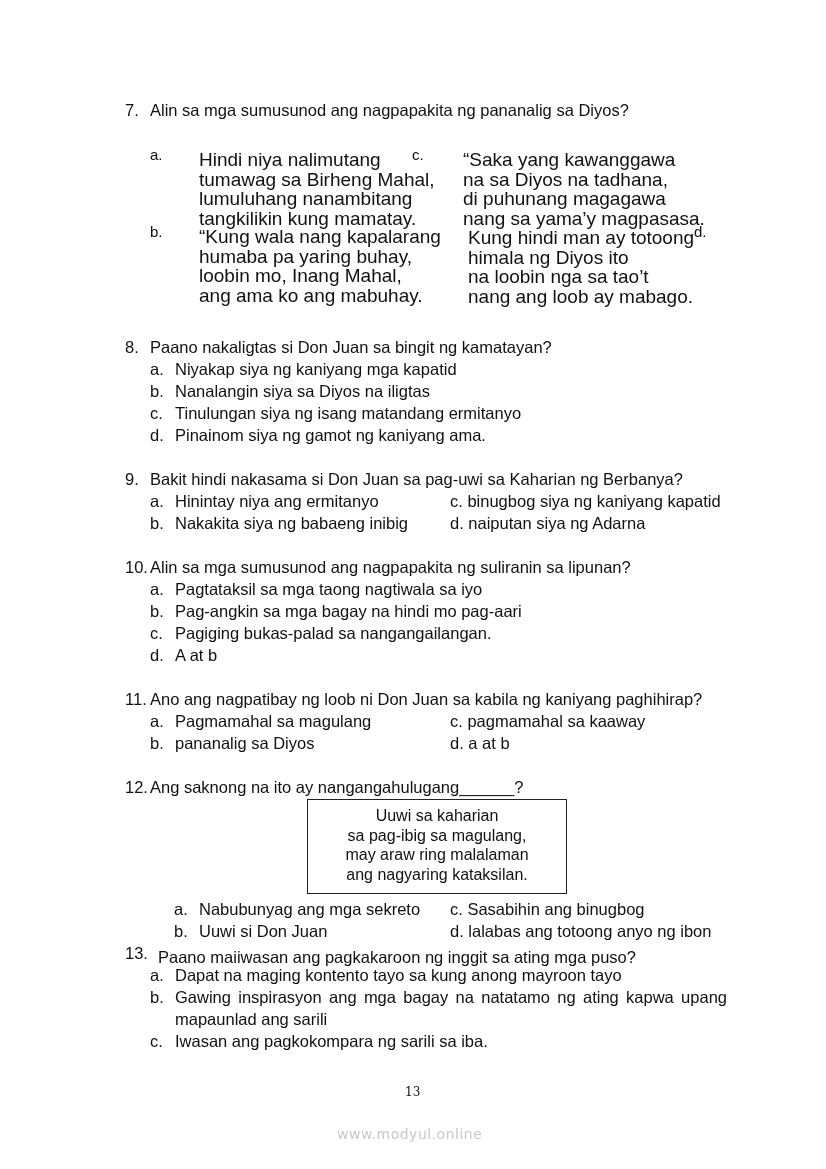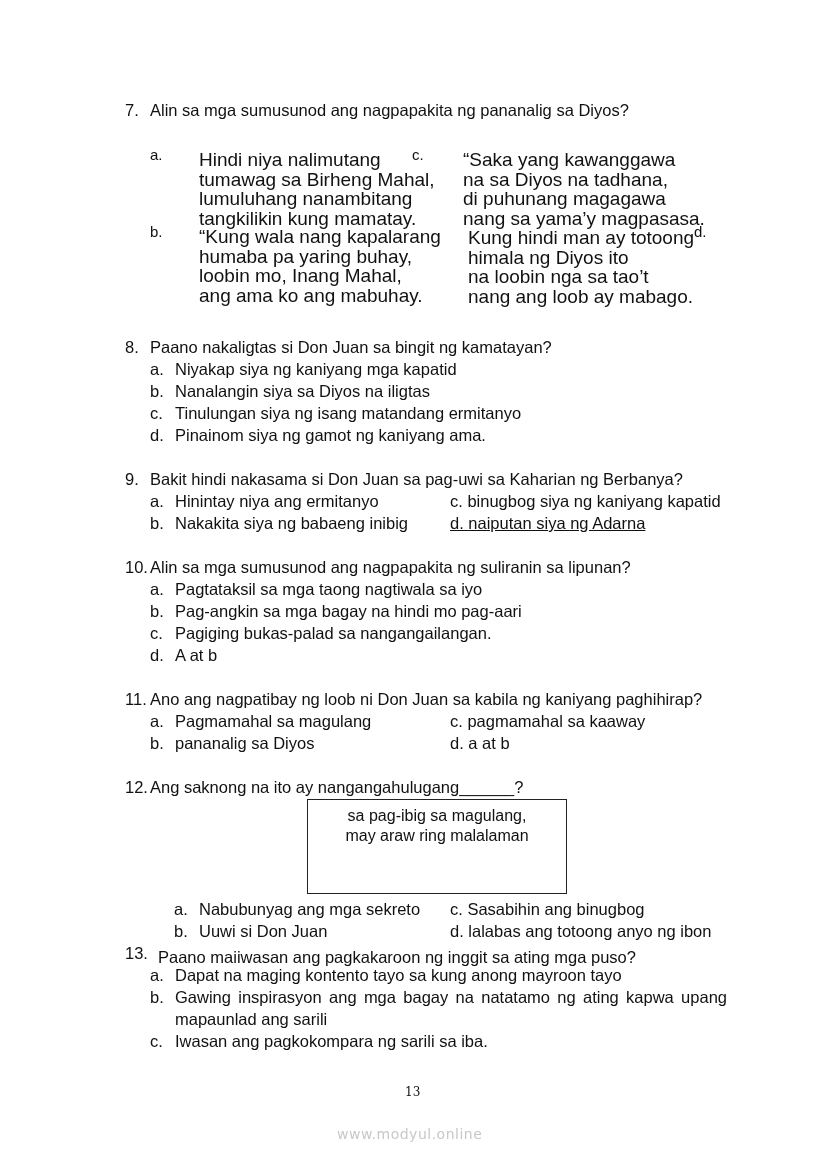--- a/index.html
+++ b/index.html
@@ -69,21 +69,21 @@
 </div>
 
 <div>
   <span class="abs q" style="left:125px;top:470px;">9.</span>
   <span class="abs q" style="left:150px;top:470px;">Bakit hindi nakasama si Don Juan sa pag-uwi sa Kaharian ng Berbanya?</span>
   <span class="abs opt" style="left:150px;top:492px;">a.</span>
   <span class="abs opt" style="left:175px;top:492px;">Hinintay niya ang ermitanyo</span>
   <span class="abs opt" style="left:150px;top:514px;">b.</span>
   <span class="abs opt" style="left:175px;top:514px;">Nakakita siya ng babaeng inibig</span>
   <span class="abs opt" style="left:450px;top:492px;">c. binugbog siya ng kaniyang kapatid</span>
-  <span class="abs opt" style="left:450px;top:514px;text-decoration:underline;">d. naiputan siya ng Adarna</span>
+  <span class="abs opt" style="left:450px;top:514px;">d. naiputan siya ng Adarna</span>
 </div>
 
 <div>
   <span class="abs q" style="left:125px;top:558px;">10.</span>
   <span class="abs q" style="left:150px;top:558px;">Alin sa mga sumusunod ang nagpapakita ng suliranin sa lipunan?</span>
   <span class="abs opt" style="left:150px;top:580px;">a.</span>
   <span class="abs opt" style="left:175px;top:580px;">Pagtataksil sa mga taong nagtiwala sa iyo</span>
   <span class="abs opt" style="left:150px;top:602px;">b.</span>
   <span class="abs opt" style="left:175px;top:602px;">Pag-angkin sa mga bagay na hindi mo pag-aari</span>
   <span class="abs opt" style="left:150px;top:624px;">c.</span>
@@ -101,22 +101,24 @@
   <span class="abs opt" style="left:175px;top:734px;">pananalig sa Diyos</span>
   <span class="abs opt" style="left:450px;top:712px;">c. pagmamahal sa kaaway</span>
   <span class="abs opt" style="left:450px;top:734px;">d. a at b</span>
 </div>
 
 <div>
   <span class="abs q" style="left:125px;top:778px;">12.</span>
   <span class="abs q" style="left:150px;top:778px;">Ang saknong na ito ay nangangahulugang______?</span>
   <div class="box" style="left:307px;top:799px;width:258px;height:93px;">
     <div class="center" style="font-size:16px;line-height:19.5px;padding-top:6px;">
+      <div>Uuwi sa kaharian</div>
       <div>sa pag-ibig sa magulang,</div>
       <div>may araw ring malalaman</div>
+      <div>ang nagyaring kataksilan.</div>
     </div>
   </div>
   <span class="abs opt" style="left:174px;top:900px;">a.</span>
   <span class="abs opt" style="left:199px;top:900px;">Nabubunyag ang mga sekreto</span>
   <span class="abs opt" style="left:174px;top:922px;">b.</span>
   <span class="abs opt" style="left:199px;top:922px;">Uuwi si Don Juan</span>
   <span class="abs opt" style="left:450px;top:900px;">c. Sasabihin ang binugbog</span>
   <span class="abs opt" style="left:450px;top:922px;">d. lalabas ang totoong anyo ng ibon</span>
 </div>
 

